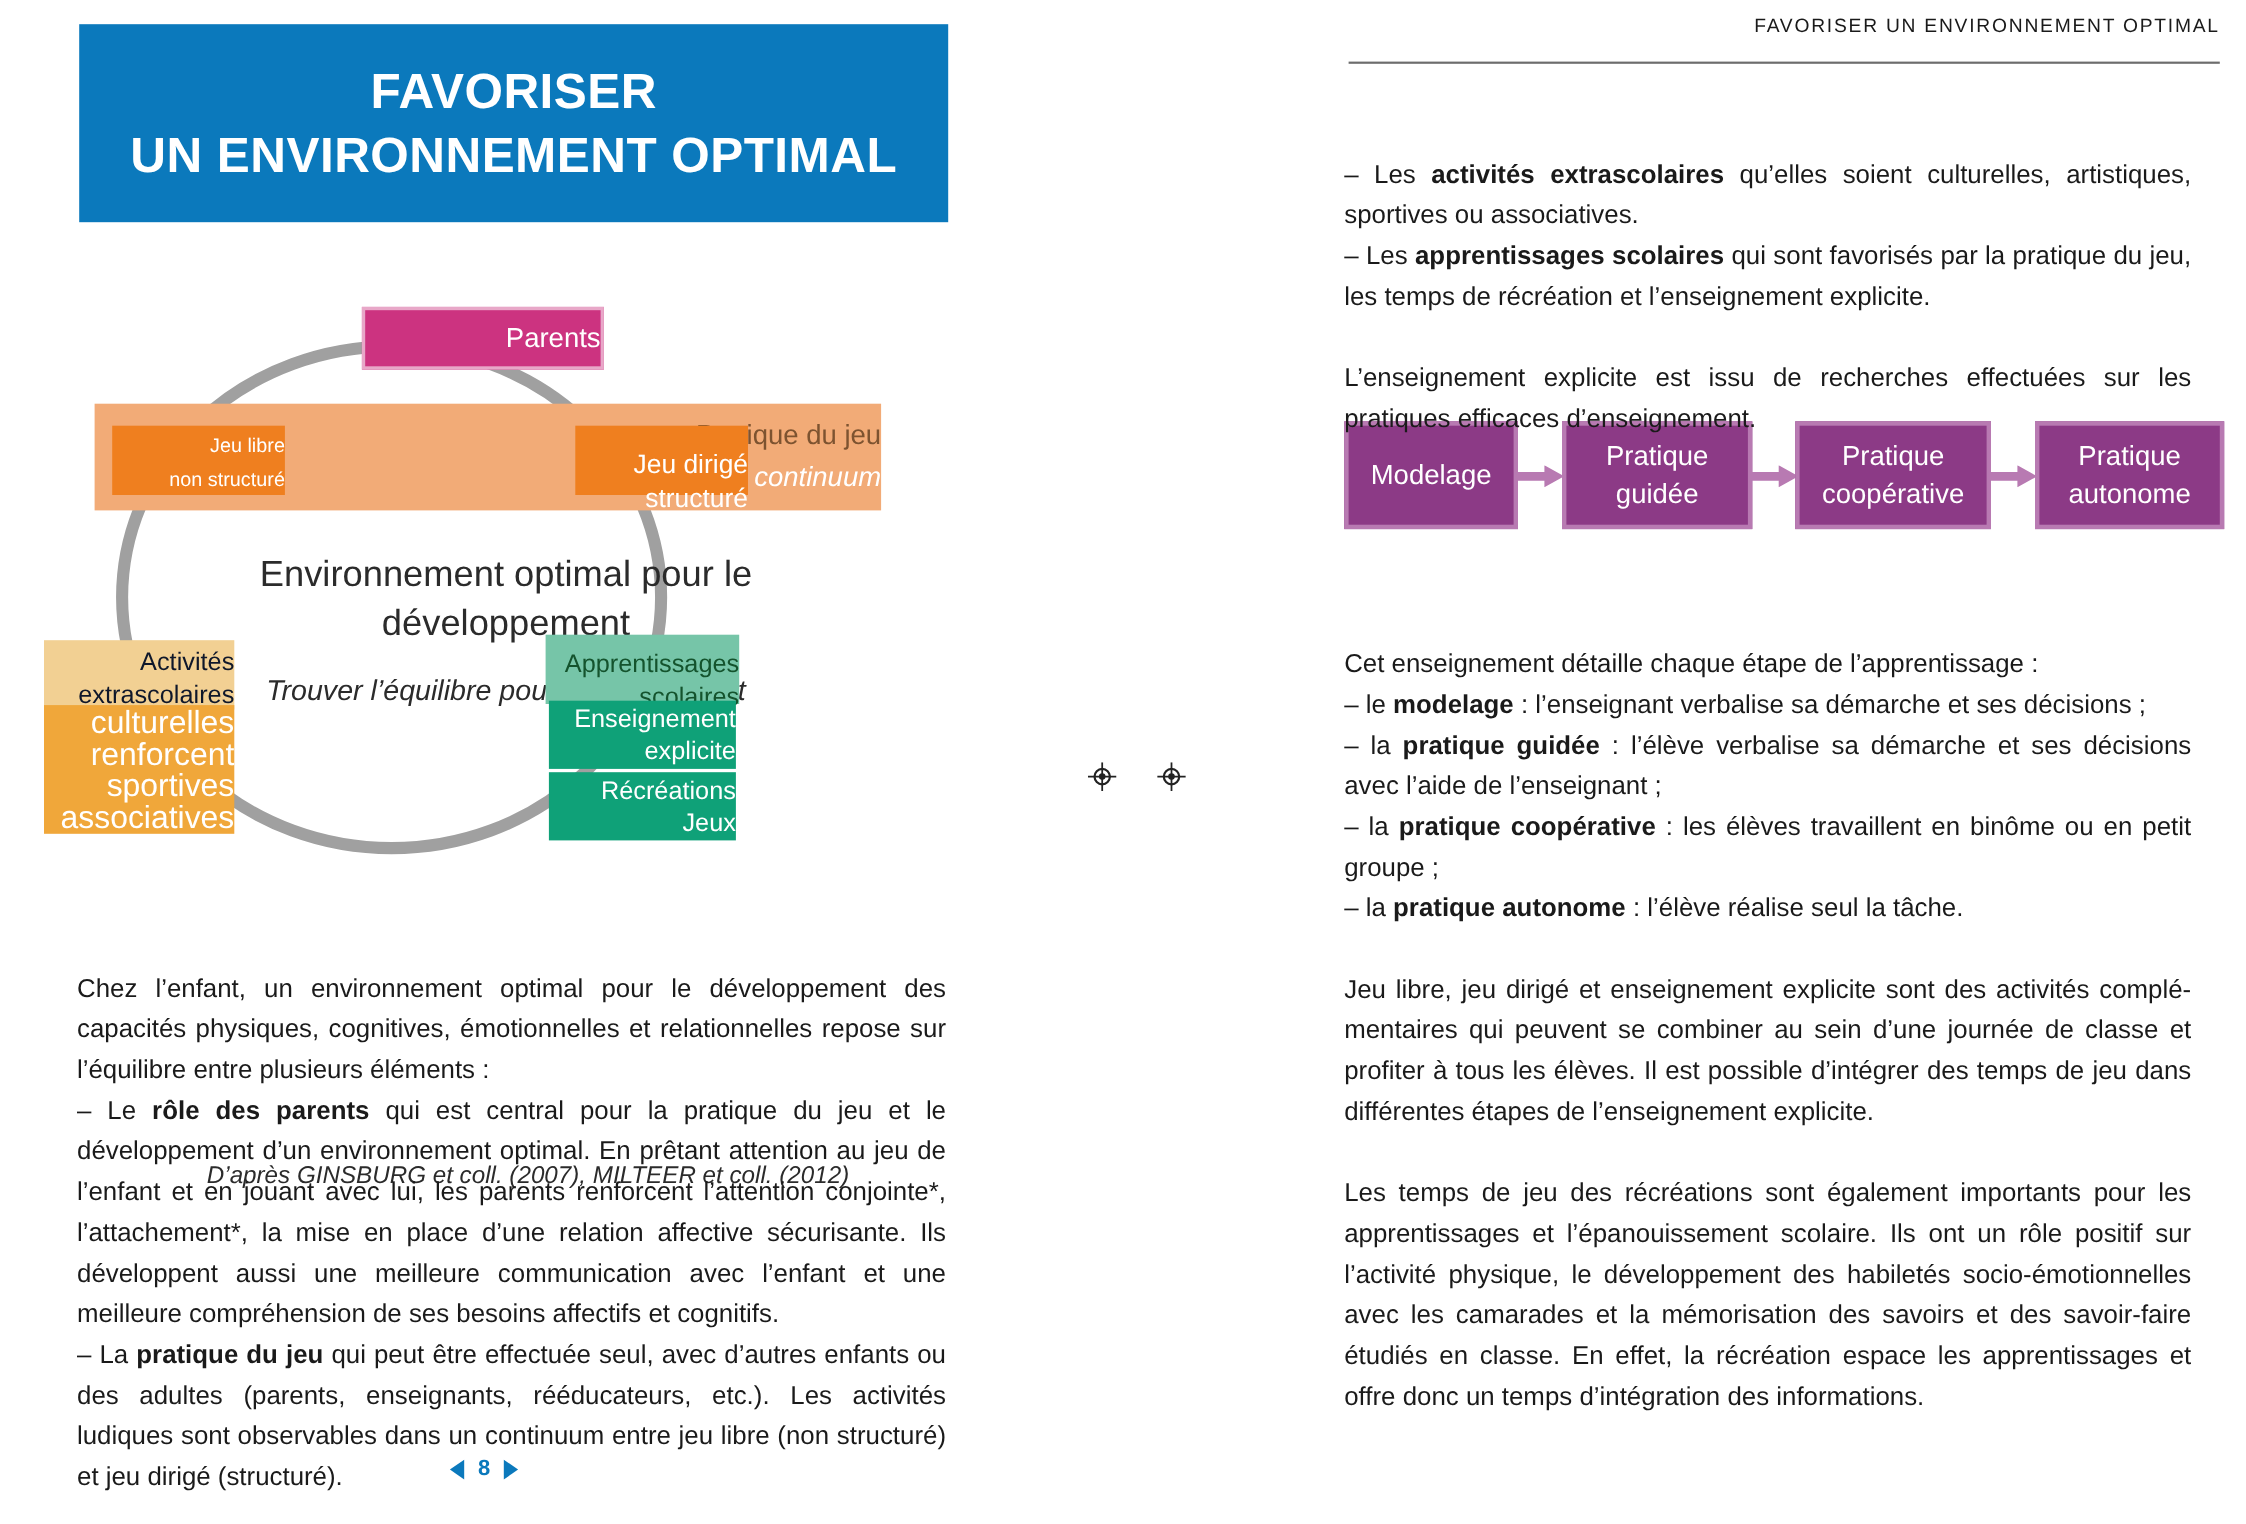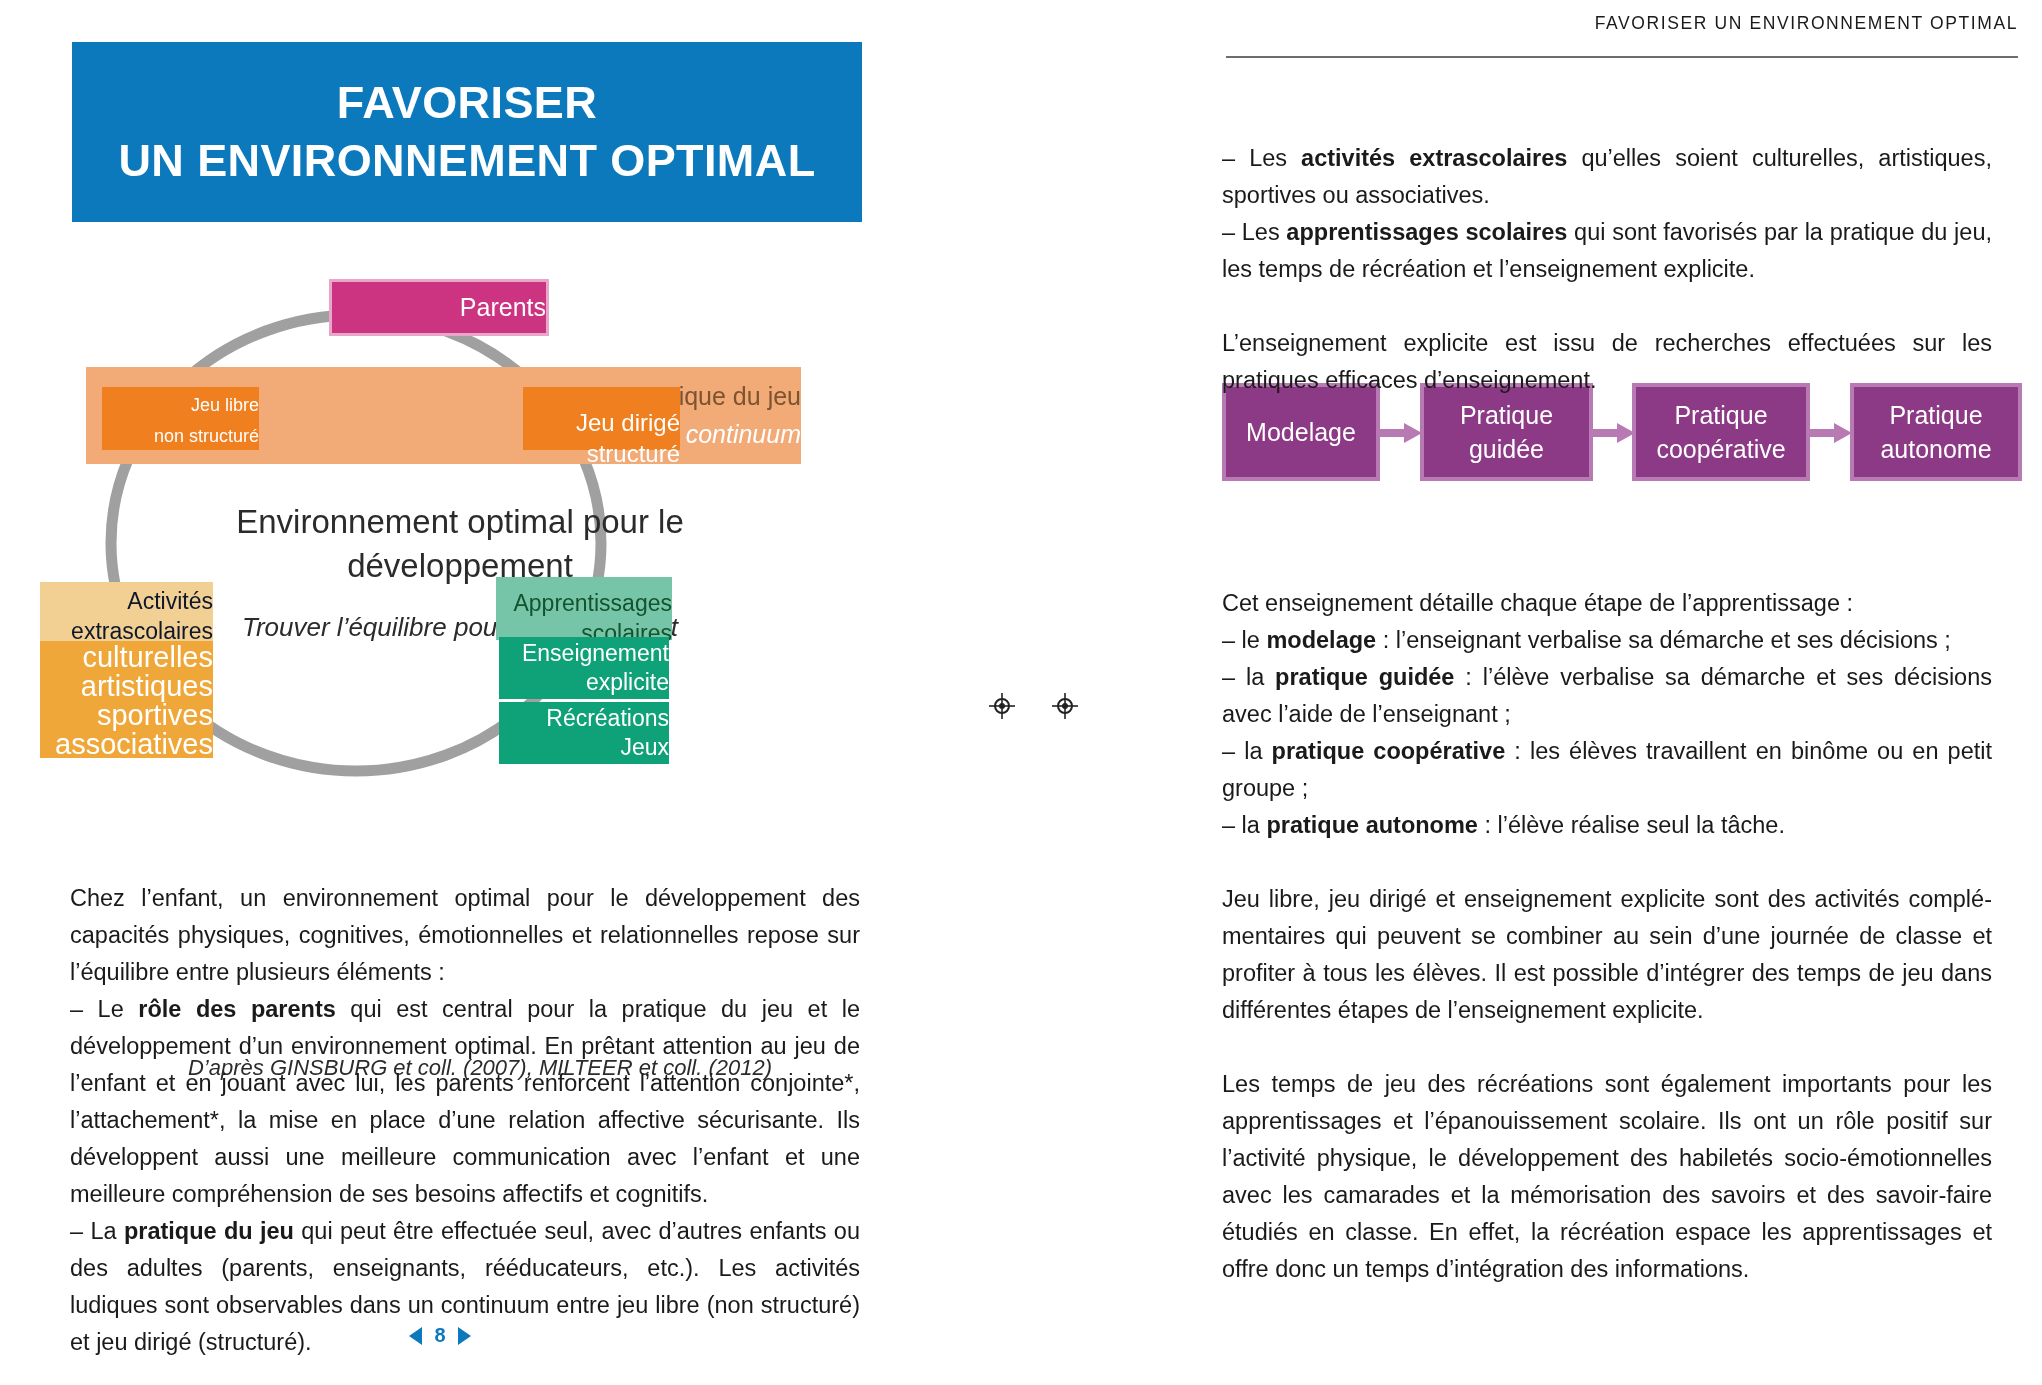--- a/index.html
+++ b/index.html
@@ -11,21 +11,21 @@
     overflow:hidden;
     position:relative;
   }
   .spread{position:absolute;inset:0;}
 
   
   .page-left{position:absolute;left:0;top:0;width:880px;height:1385px;}
   .title-band{
     position:absolute;left:72px;top:22px;width:790px;height:180px;
     background:#0b79bc;
-    display:flex;flex-direction:column;align-items:center;justify-content:center;margin-top:20px;
+    display:flex;flex-direction:column;align-items:center;justify-content:center;
   }
   .title-band .l{
     color:#ffffff;font-weight:bold;font-size:45px;letter-spacing:0.4px;
     line-height:58px;text-align:center;white-space:nowrap;
   }
 
   
   .diagram{position:absolute;left:40px;top:255px;width:840px;height:560px;}
   .diagram svg.ring{position:absolute;left:0;top:0;}
 
@@ -208,21 +208,21 @@
         <span class="ln">Trouver l’équilibre</span>
         <span class="ln">pour chaque enfant</span>
       </div>
 
       <div class="dbox b-act-head">
         <span class="ln">Activités</span>
         <span class="ln">extrascolaires</span>
       </div>
       <div class="dbox b-act-body">
         <span class="ln">culturelles</span>
-        <span class="ln">artistiques</span>
+        <span class="ln">renforcent</span>
         <span class="ln">sportives</span>
         <span class="ln">associatives</span>
       </div>
 
       <div class="dbox b-app-head">
         <span class="ln">Apprentissages</span>
         <span class="ln">scolaires</span>
       </div>
       <div class="dbox b-app-ens">
         <span class="ln">Enseignement</span>

